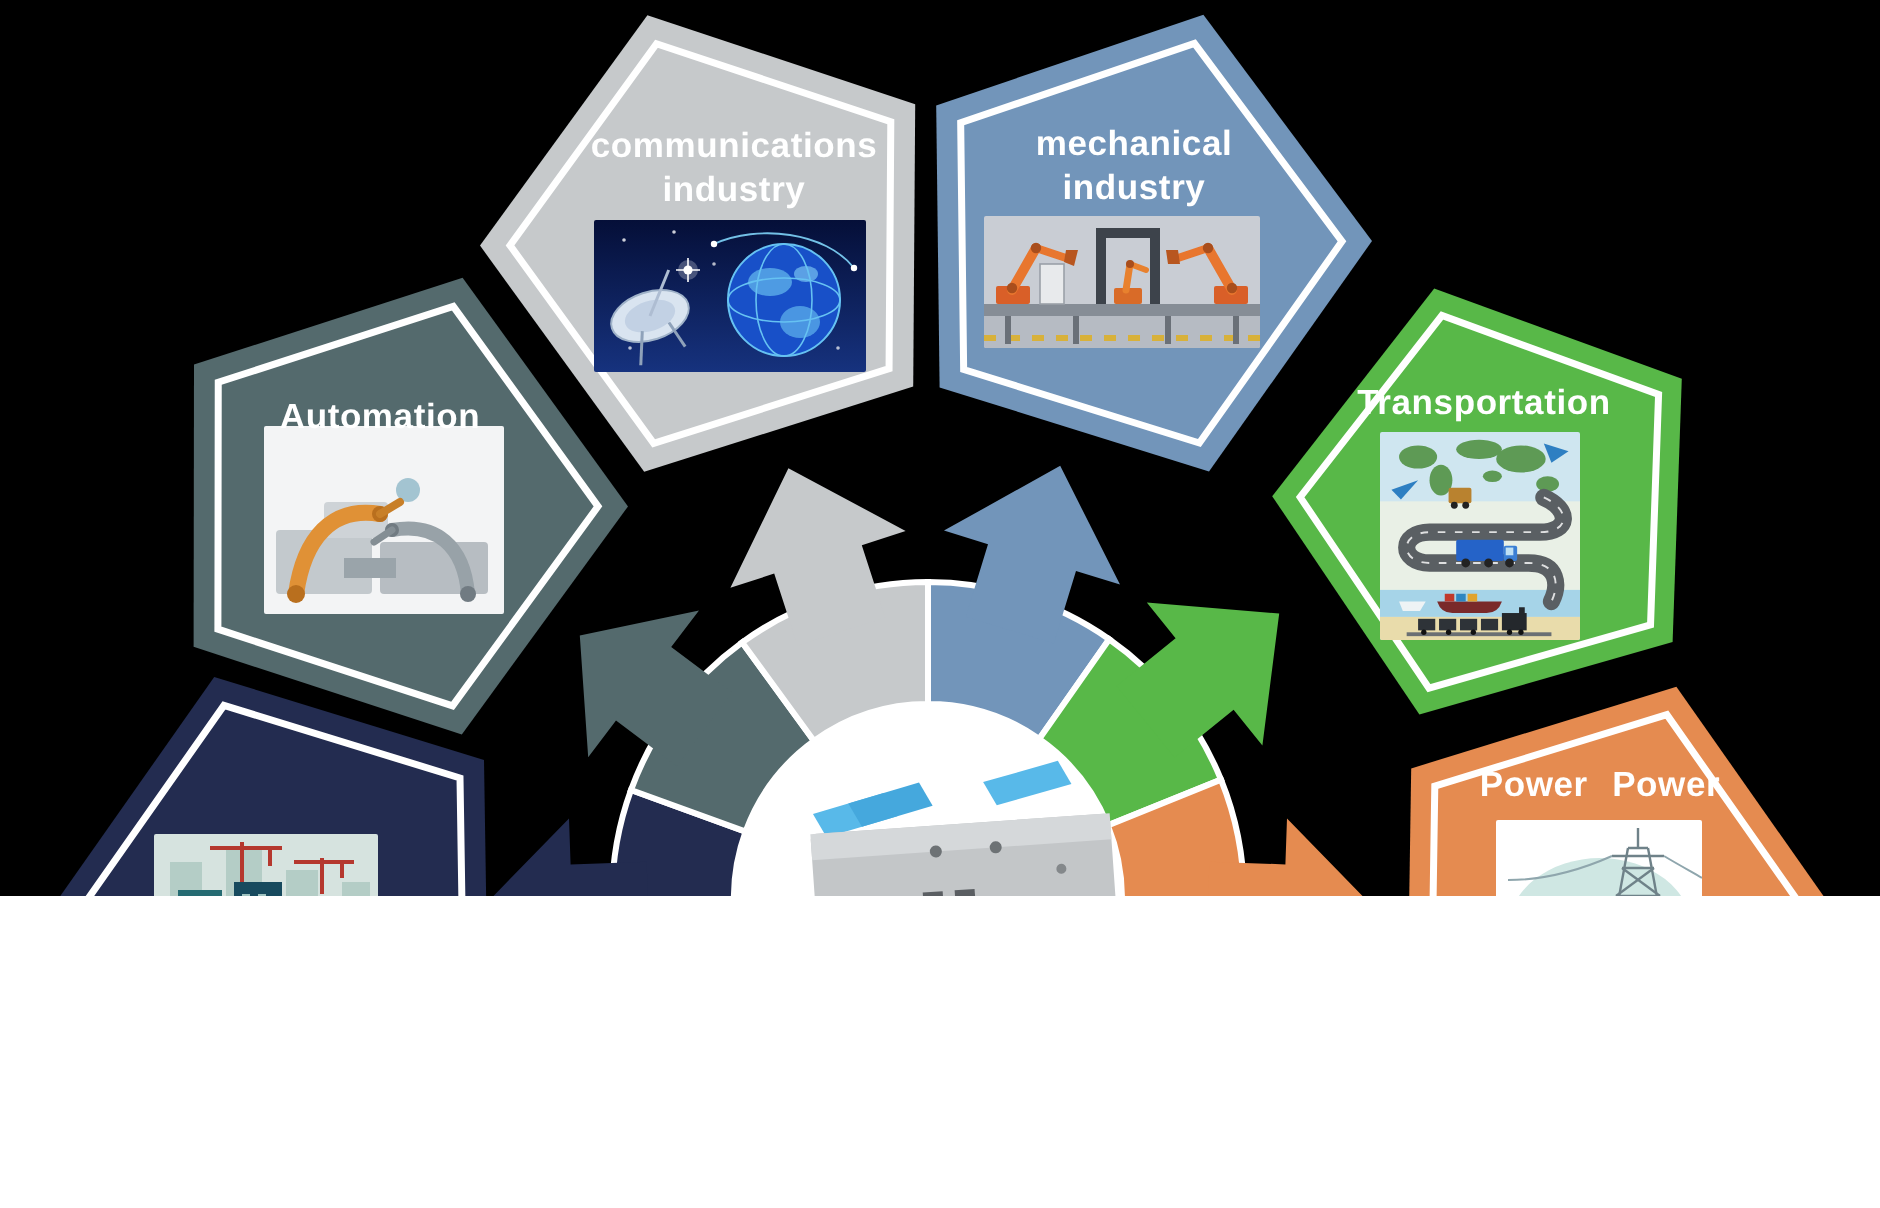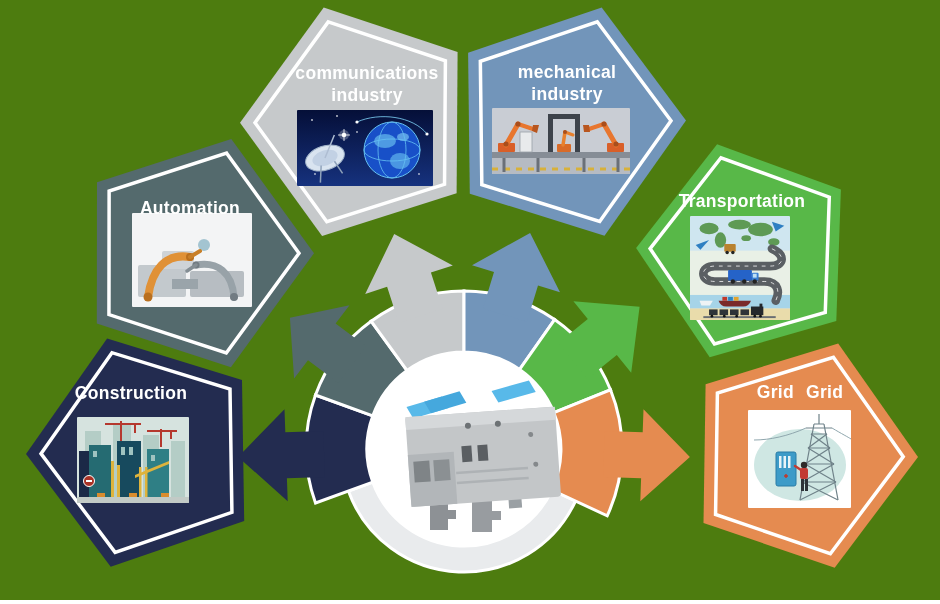--- a/index.html
+++ b/index.html
@@ -1,16 +1,16 @@
 <!DOCTYPE html>
 <html><head>
 <meta charset="utf-8">
 <style>
   html,body{margin:0;padding:0;background:#fff;font-family:"Liberation Sans",sans-serif;}
-  .stage{position:relative;width:940px;height:600px;background:#4d7c0f;overflow:hidden;}
+  .stage{position:relative;width:940px;height:448px;background:#000000;overflow:hidden;}
   .stage > svg.main{position:absolute;left:0;top:0;}
   .sector-label{
     position:absolute;transform:translate(-50%,-50%);
     color:#ffffff;font-weight:bold;font-size:17.5px;line-height:1.28;
     text-align:center;white-space:pre-line;letter-spacing:.3px;z-index:3;
   }
   .power-label{word-spacing:7px;}
   .sector-image{position:absolute;overflow:hidden;z-index:2;border-radius:1px;}
   .sector-image svg{display:block;width:100%;height:100%;}
 </style>
@@ -99,22 +99,21 @@
       </g>
     </g>
   </svg>
 
   <div class="sector-label" style="left:367px;top:84px;">communications
 industry</div>
   <div class="sector-label" style="left:567px;top:83px;">mechanical
 industry</div>
   <div class="sector-label" style="left:190px;top:208px;">Automation</div>
   <div class="sector-label" style="left:742px;top:201px;">Transportation</div>
-  <div class="sector-label" style="left:131px;top:393px;">Construction</div>
-  <div class="sector-label power-label" style="left:800px;top:392px;">Grid Grid</div>
+  <div class="sector-label power-label" style="left:800px;top:392px;">Power Power</div>
 
   <div class="sector-image" style="left:297px;top:110px;width:136px;height:76px;">
     <svg viewBox="0 0 136 76" preserveAspectRatio="none">
       <defs>
         <linearGradient id="skyG" x1="0" y1="0" x2="0" y2="1">
           <stop offset="0" stop-color="#050f38"></stop>
             <stop offset="1" stop-color="#16327e"></stop>
         </linearGradient>
       </defs>
       <rect width="136" height="76" fill="url(#skyG)"></rect>

